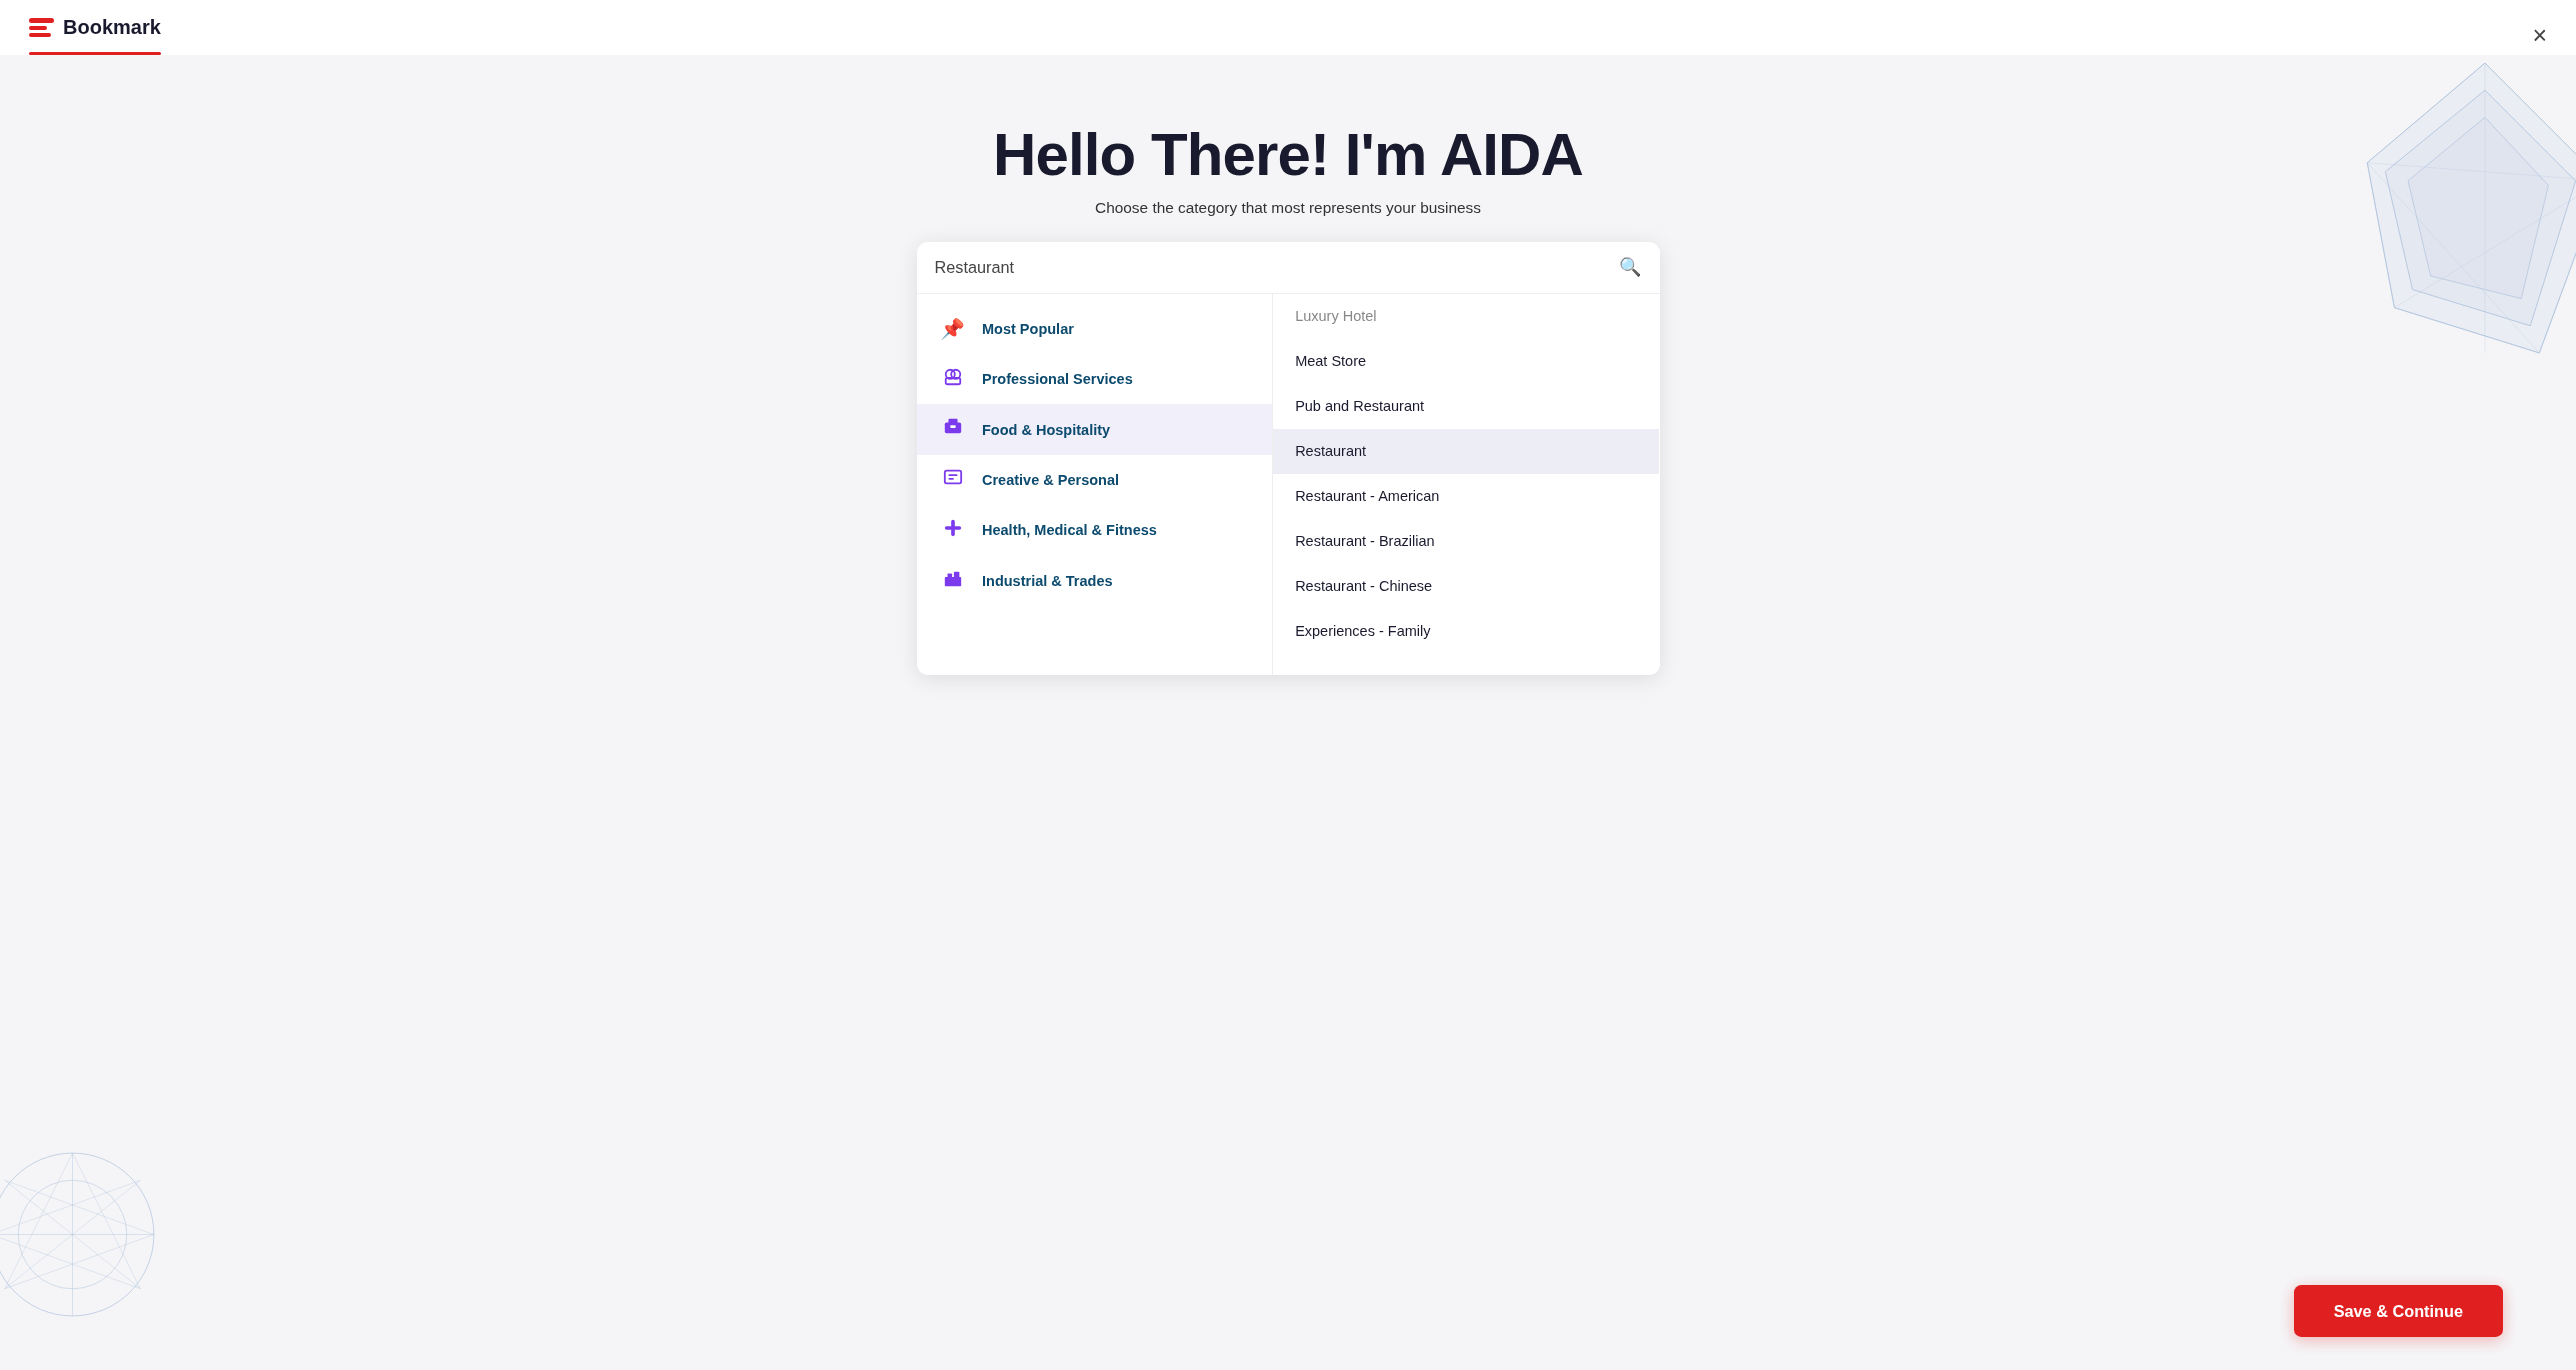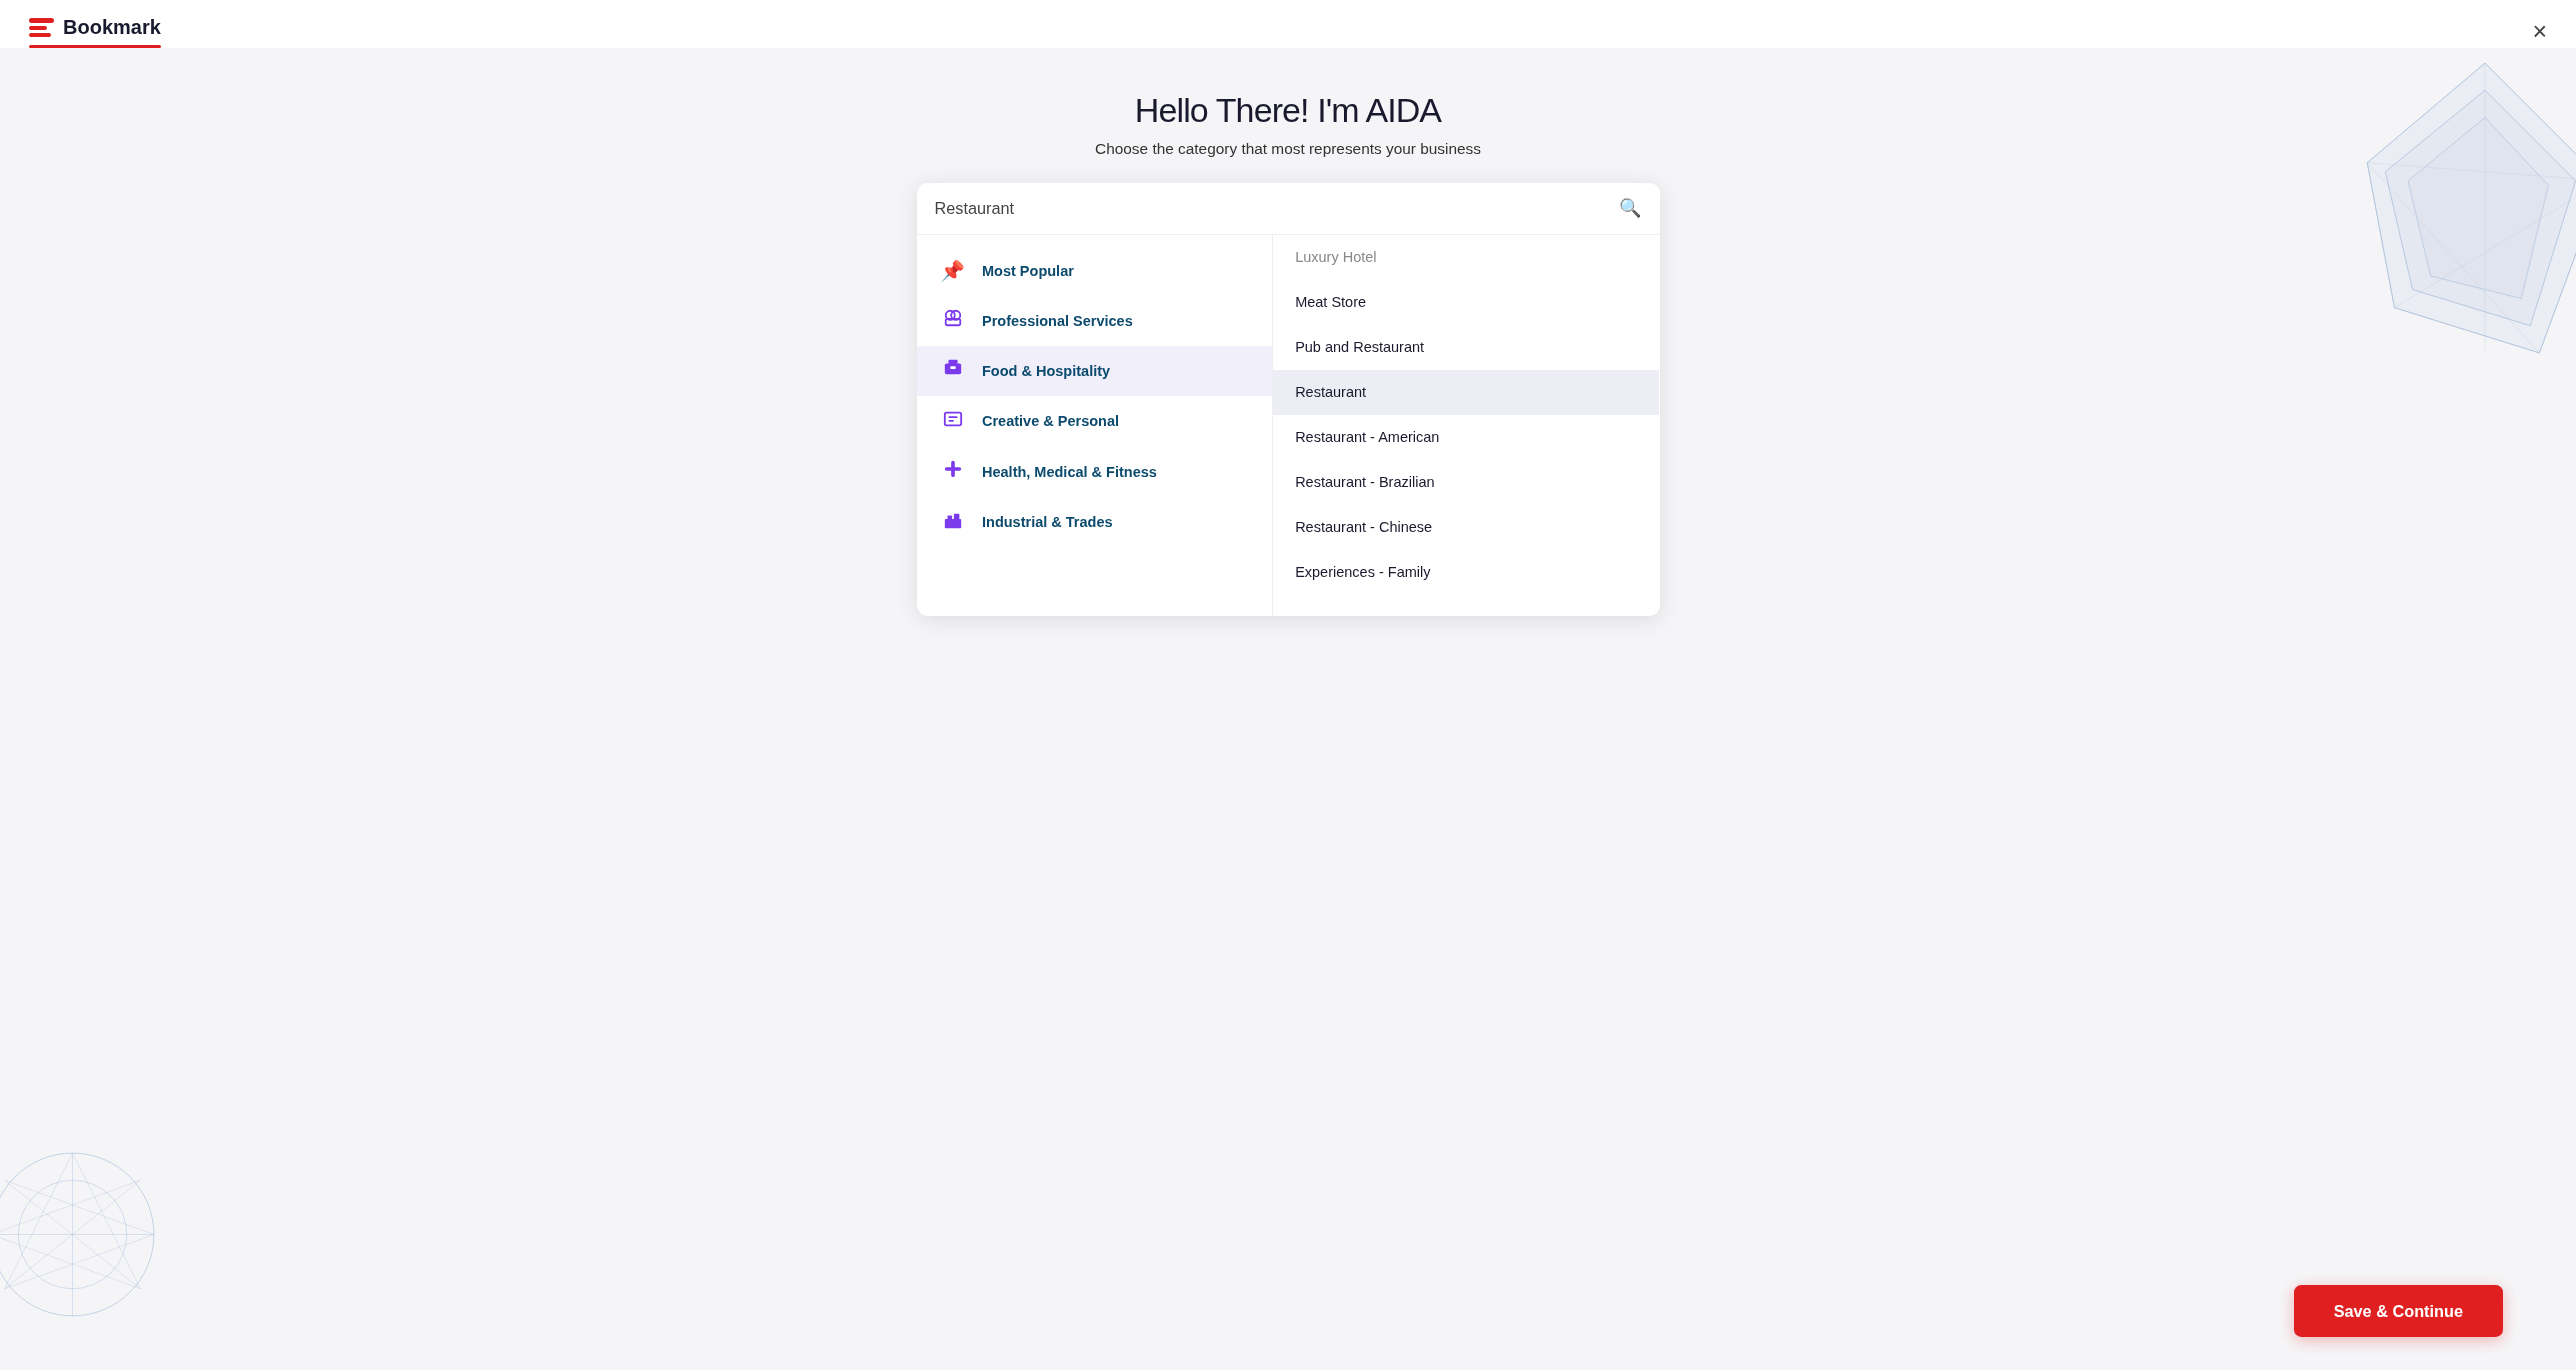--- a/index.html
+++ b/index.html
@@ -17,21 +17,21 @@
     .topbar {
       display: flex;
       align-items: center;
       justify-content: space-between;
       padding: 16.3px 29px 0 29px;
       background: #fff;
     }
     .topbar-logo {
       display: flex;
       flex-direction: column;
-      gap: 2px;
+      gap: 9px;
     }
     .logo-row {
       display: flex;
       align-items: center;
       gap: 9px;
     }
     .logo-icon {
       display: flex;
       flex-direction: column;
       gap: 2.7px;
@@ -89,26 +89,27 @@
     .main {
       display: flex;
       flex-direction: column;
       align-items: center;
       padding-top: 44px;
       position: relative;
       z-index: 1;
     }
 
     .headline {
-      font-size: 34px;
-      font-weight: 400;
+      font-size: 60px;
+      font-weight: 700;
       color: #1a1a2e;
       text-align: center;
       letter-spacing: -0.9px;
       line-height: 1.1;
+      margin-top: 23px;
     }
     .subheadline {
       font-size: 15.4px;
       color: #333;
       text-align: left;
       margin-top: 11px;
       font-weight: 500;
     }
 
     

